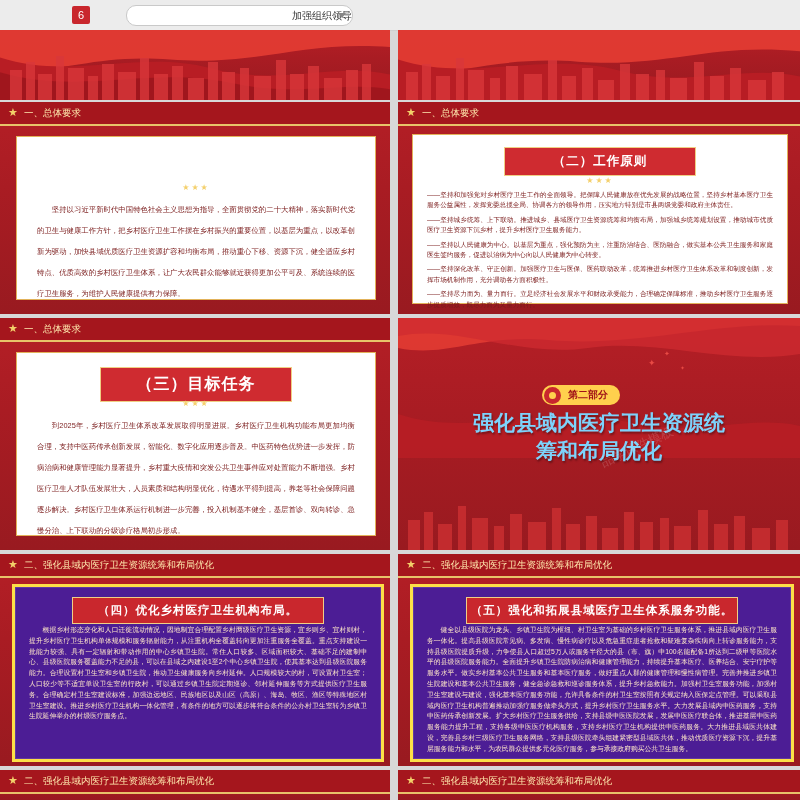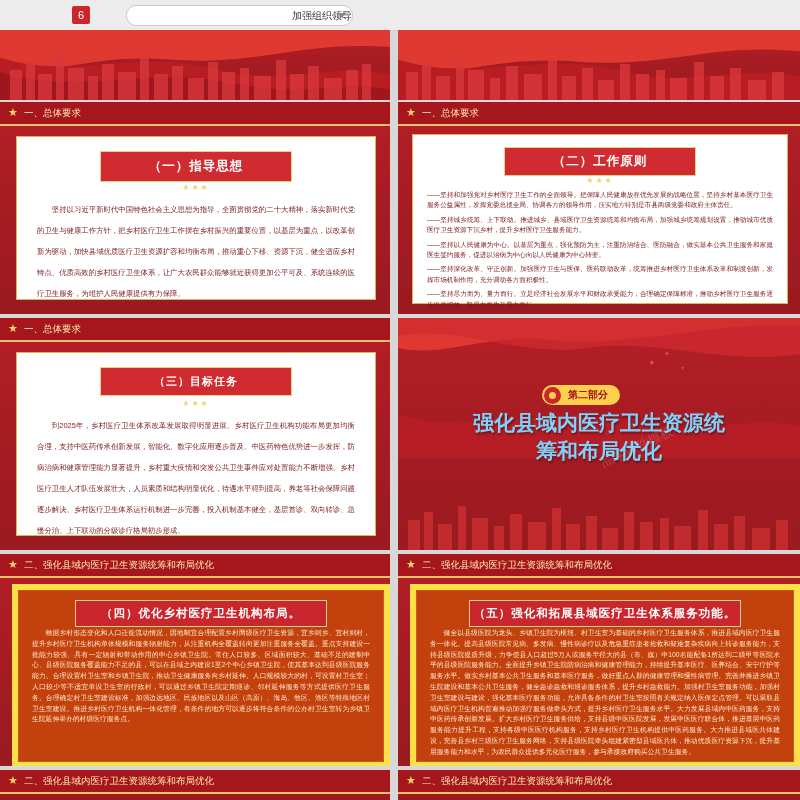--- a/index.html
+++ b/index.html
@@ -48,22 +48,22 @@
     position:absolute;left:8px;top:4px;color:#f3d06a;font-size:11px;line-height:13px;
   }
   .hdr .txt{
     position:absolute;left:24px;top:4px;color:#ffe9ae;font-size:9.5px;line-height:14px;
     white-space:nowrap;
   }
 
   
   .card{
     position:absolute;
-    background:#c2410c;
-    border:6px solid #fde047;
+    background:#4c1d95;
+    border:3px solid #fde047;
     box-shadow:0 0 0 1px rgba(255,255,255,.12) inset;
   }
   .card.white{background:#ffffff;border:1px solid #e2b25a;}
   .title-ribbon{
     position:absolute;left:50%;transform:translateX(-50%);
     background:#cf2b30;color:#fff;
     border:1px solid #f0cf84;
     font-weight:bold;letter-spacing:1px;text-align:center;
     white-space:nowrap;
   }
@@ -196,21 +196,20 @@
   </svg>
 </div>
 
 <div class="slide" style="left:0;top:102px;width:390px;height:212px;">
   <div class="bgdark"></div>
   <div class="hdr">
     <span class="star">★</span>
     <span class="txt">一、总体要求</span>
   </div>
   <div class="card white" style="left:16px;top:34px;width:358px;height:162px;">
-    <div class="title-ribbon" style="top:14px;width:190px;padding:6px 0;font-size:12.5px;">（一）指导思想</div>
     <div class="ribbon-stars" style="top:46px;">★★★</div>
     <div class="body-text" style="left:20px;top:62px;width:318px;">
       <p>坚持以习近平新时代中国特色社会主义思想为指导，全面贯彻党的二十大精神，落实新时代党的卫生与健康工作方针，把乡村医疗卫生工作摆在乡村振兴的重要位置，以基层为重点，以改革创新为驱动，加快县域优质医疗卫生资源扩容和均衡布局，推动重心下移、资源下沉，健全适应乡村特点、优质高效的乡村医疗卫生体系，让广大农民群众能够就近获得更加公平可及、系统连续的医疗卫生服务，为维护人民健康提供有力保障。</p>
     </div>
   </div>
 </div>
 
 <div class="slide" style="left:398px;top:102px;width:402px;height:212px;">
   <div class="bgdark"></div>
   <div class="hdr">
@@ -230,21 +229,21 @@
   </div>
 </div>
 
 <div class="slide" style="left:0;top:318px;width:390px;height:232px;">
   <div class="bgdark"></div>
   <div class="hdr">
     <span class="star">★</span>
     <span class="txt">一、总体要求</span>
   </div>
   <div class="card white" style="left:16px;top:34px;width:358px;height:182px;">
-    <div class="title-ribbon" style="top:14px;width:190px;padding:6px 0;font-size:11px;">（三）目标任务</div>
+    <div class="title-ribbon" style="top:14px;width:190px;padding:6px 0;font-size:16px;">（三）目标任务</div>
     <div class="ribbon-stars" style="top:46px;">★★★</div>
     <div class="body-text" style="left:20px;top:62px;width:318px;">
       <p>到2025年，乡村医疗卫生体系改革发展取得明显进展。乡村医疗卫生机构功能布局更加均衡合理，支持中医药传承创新发展，智能化、数字化应用逐步普及。中医药特色优势进一步发挥，防病治病和健康管理能力显著提升，乡村重大疫情和突发公共卫生事件应对处置能力不断增强。乡村医疗卫生人才队伍发展壮大，人员素质和结构明显优化，待遇水平得到提高，养老等社会保障问题逐步解决。乡村医疗卫生体系运行机制进一步完善，投入机制基本健全，基层首诊、双向转诊、急慢分治、上下联动的分级诊疗格局初步形成。</p>
     </div>
   </div>
 </div>
 
 <div class="slide" style="left:398px;top:318px;width:402px;height:232px;">
   <div class="bgdark"></div>
   <svg class="ribbon-wave" style="height:140px;" viewBox="0 0 402 140" preserveAspectRatio="none">

